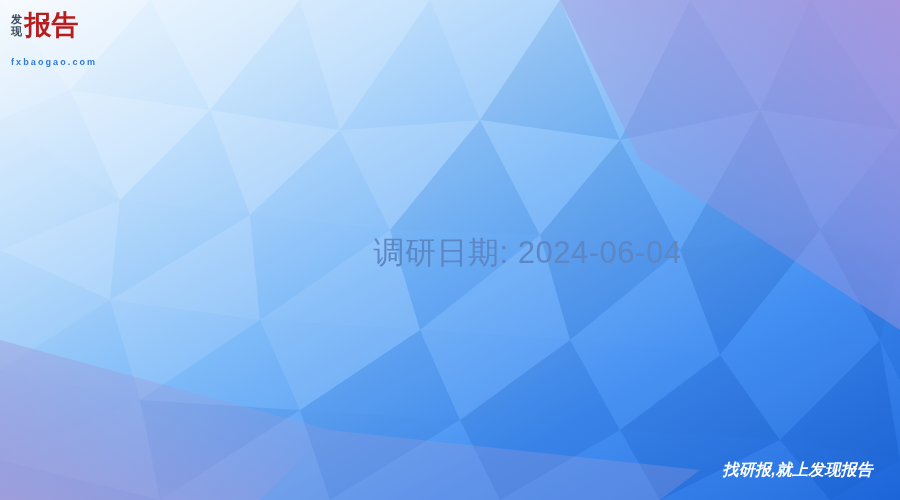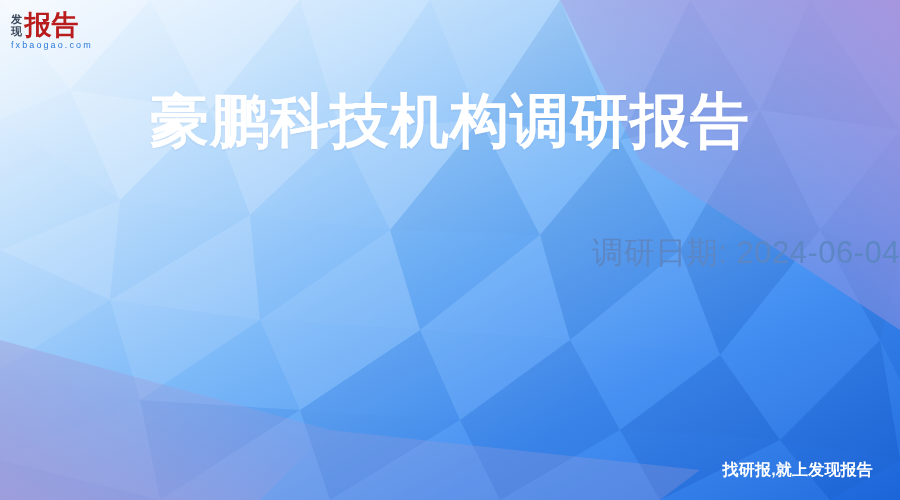--- a/index.html
+++ b/index.html
@@ -59,23 +59,23 @@
   }
   .logo-main {
     font-size: 27px;
     font-weight: 900;
     color: #b91c1c;
     letter-spacing: 0px;
     line-height: 28px;
     font-family: "Liberation Sans", "DejaVu Sans", sans-serif;
   }
   .logo-url {
-    margin-top: 1px;
+    margin-top: 18px;
     font-size: 9px;
-    font-weight: 400;
+    font-weight: 700;
     color: #2d7ad8;
     letter-spacing: 2.1px;
     font-family: "Liberation Sans", "DejaVu Sans", sans-serif;
   }
 
   
   .title-wrap {
     position: absolute;
     left: 0;
     top: 86px;
@@ -103,30 +103,30 @@
     box-sizing: border-box;
   }
   .subtitle {
     font-size: 31px;
     font-weight: 400;
     color: #5d87c4;
     letter-spacing: 0.5px;
     line-height: 40px;
     margin: 0;
     font-family: "Liberation Sans", "DejaVu Sans", sans-serif;
-    text-align: right;
   }
 
   
   .slogan {
     position: absolute;
     right: 27px;
     bottom: 19px;
     font-size: 16px;
     font-weight: 700;
+    font-style: italic;
     color: #ffffff;
     letter-spacing: 0.2px;
     white-space: nowrap;
     font-family: "Liberation Sans", "DejaVu Sans", sans-serif;
   }
 </style>
 </head>
 <body>
 
 <div id="cover">
@@ -235,23 +235,20 @@
     <div class="logo-row">
       <div class="logo-stack">
         <span>发</span>
         <span>现</span>
       </div>
       <div class="logo-main">报告</div>
     </div>
     <div class="logo-url">fxbaogao.com</div>
   </div>
 
-  <div class="title-wrap">
-    <h1 class="main-title">豪鹏科技机构调研报告</h1>
-  </div>
 
   <div class="subtitle-wrap">
     <p class="subtitle">调研日期: 2024-06-04</p>
   </div>
 
   <div class="slogan">找研报,就上发现报告</div>
 
 </div>
 
 </body></html>

